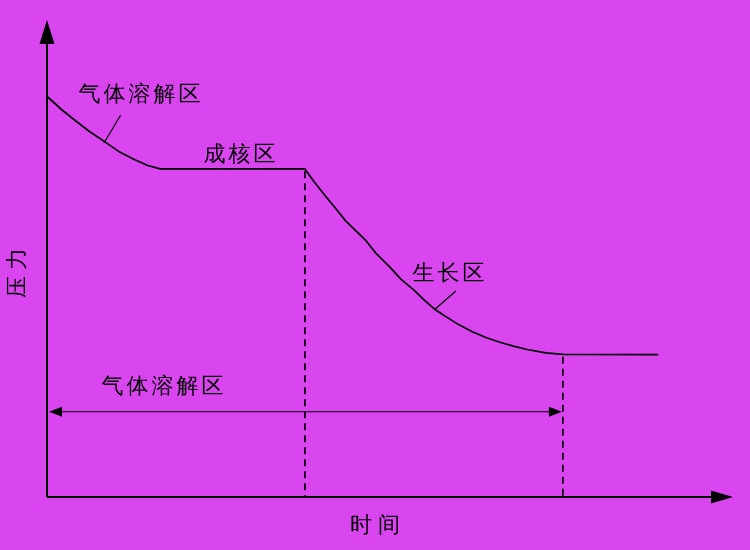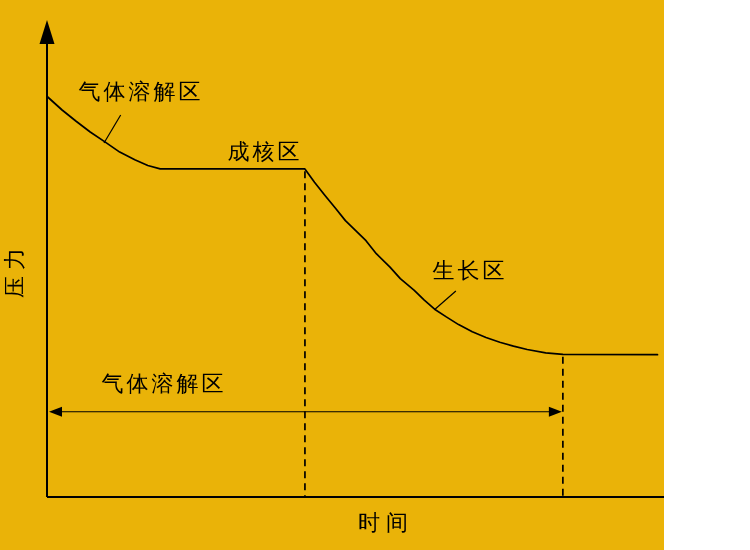--- a/index.html
+++ b/index.html
@@ -1,43 +1,43 @@
 <!DOCTYPE html>
 <html><head>
 <meta charset="utf-8">
 <style>
   html,body{margin:0;padding:0;background:#fff;}
   .fig{
     position:relative;
-    width:664px;height:550px;
-    background:#eab308;
-    font-family:Liberation Mono, monospace;
+    width:750px;height:550px;
+    background:#d946ef;
+    font-family:Liberation Serif, serif;
     overflow:hidden;
   }
   .fig svg{position:absolute;left:0;top:0;}
   .axis{stroke:#000;stroke-width:2;fill:none;}
   .curve{stroke:#000;stroke-width:1.7;fill:none;stroke-linejoin:round;stroke-linecap:round;}
   .dash{stroke:#000;stroke-width:1.7;stroke-dasharray:7 5;fill:none;}
   .thin{stroke:#000;stroke-width:1.2;fill:none;}
   .head{fill:#000;stroke:none;}
   .lbl{
     position:absolute;
     transform:translate(-50%,-50%);
     font-size:22px;
     color:#000;
     letter-spacing:3px;
     white-space:nowrap;
     line-height:1;
   }
   #lbl-gas {left:141px;top:94px;}
-  #lbl-nuc {left:241px;top:154px;margin-left:24px;}
-  #lbl-grow{left:470px;top:273px;text-align:center;}
+  #lbl-nuc {left:241px;top:154px;}
+  #lbl-grow{left:450px;top:273px;text-align:center;}
   #lbl-ind {left:164px;top:386px;}
   #lbl-gt  {left:419px;top:385px;}
-  #lbl-x   {left:386px;top:525px;letter-spacing:6px;}
+  #lbl-x   {left:378px;top:525px;letter-spacing:6px;}
   #lbl-y   {left:17px;top:270px;transform:translate(-50%,-50%) rotate(-90deg);letter-spacing:6px;}
 </style>
 </head>
 <body>
 
 <div class="fig">
   <svg width="750" height="550" viewBox="0 0 750 550">
 
     <line class="axis" x1="47" y1="40" x2="47" y2="497"></line>
     <polygon class="head" points="47,20 39.5,44 54.5,44"></polygon>

